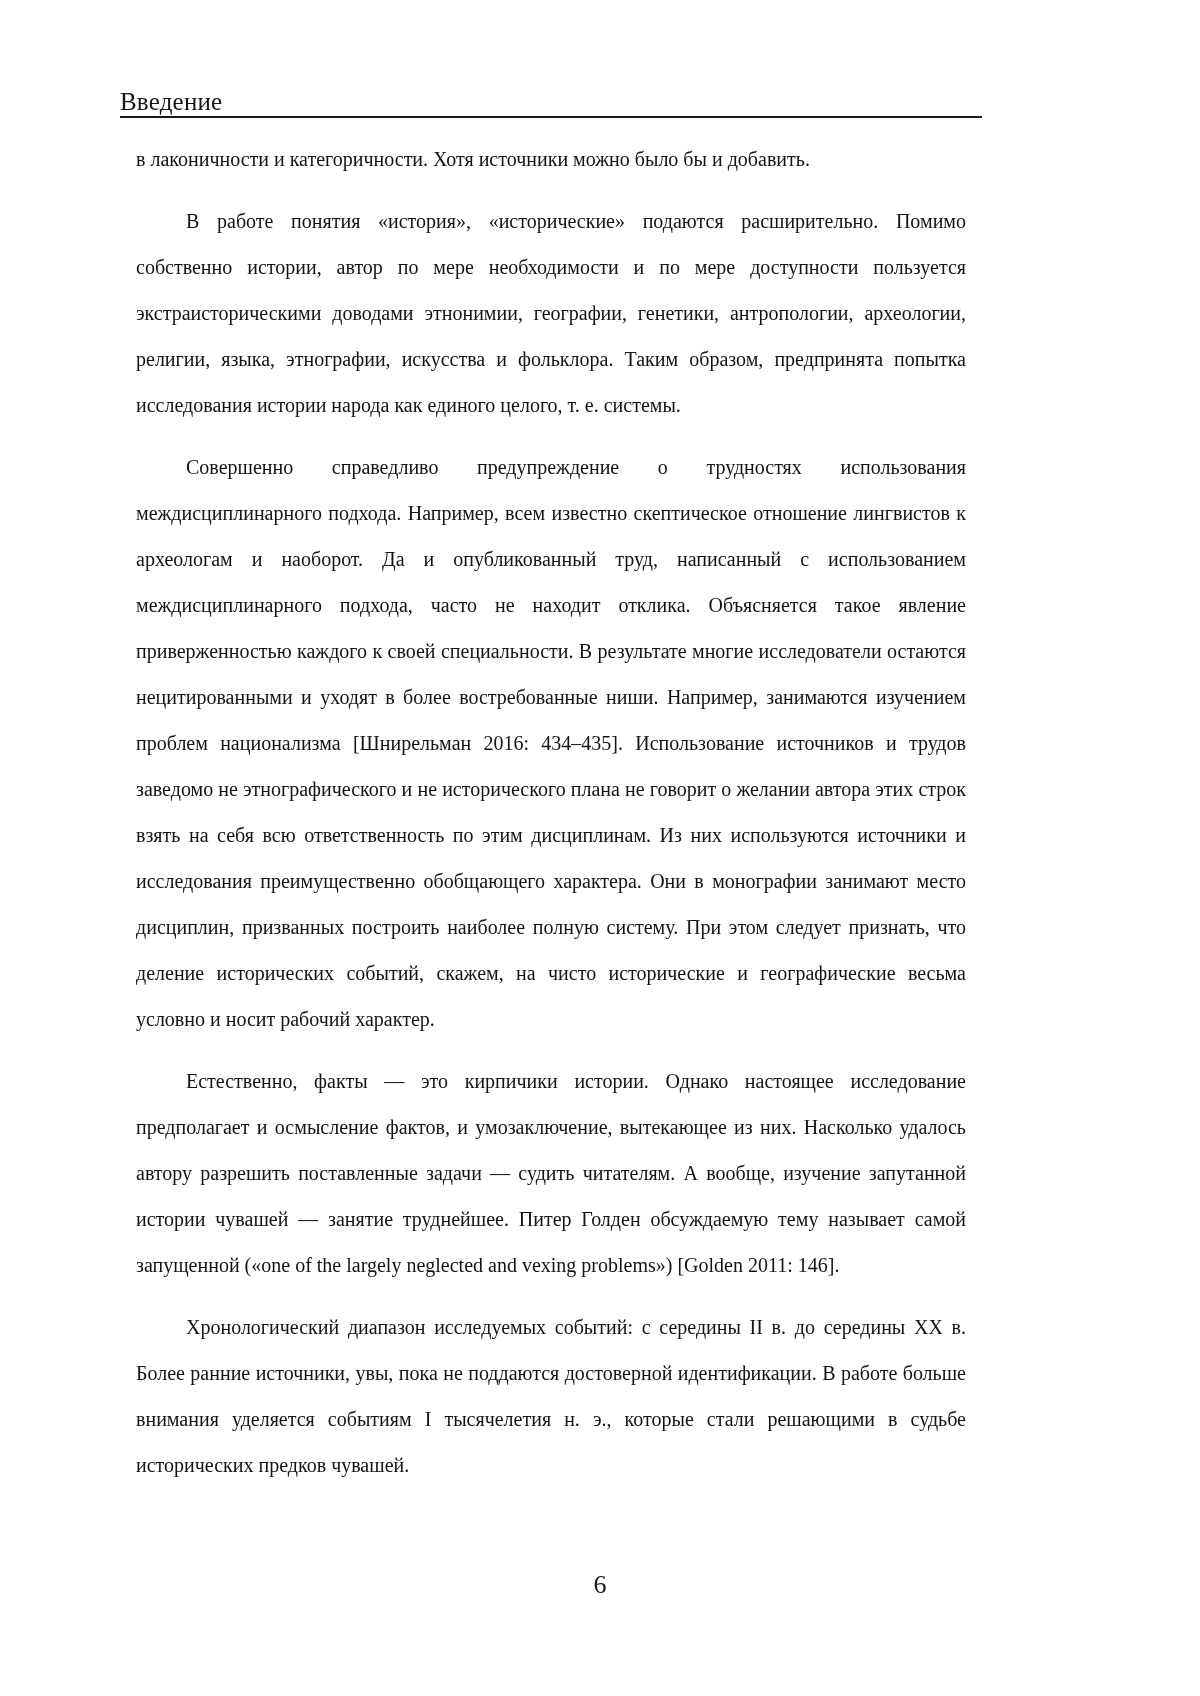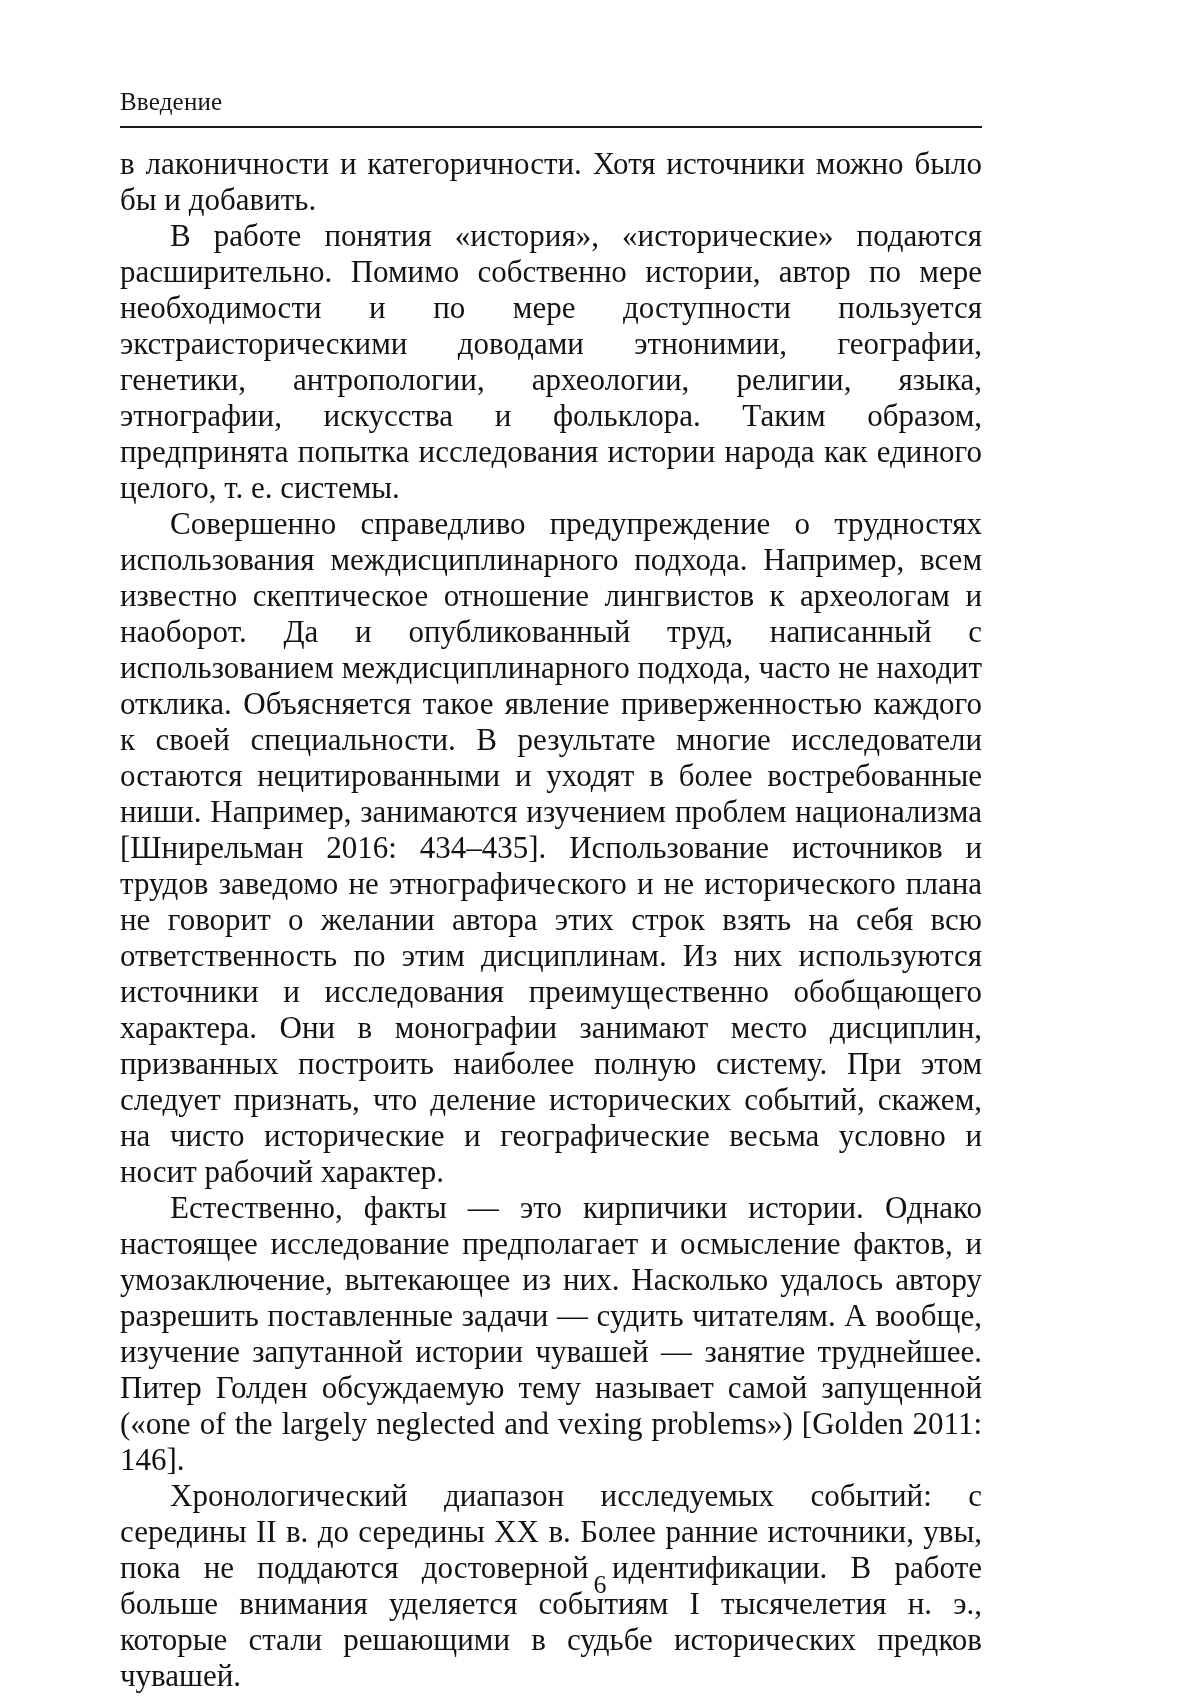--- a/index.html
+++ b/index.html
@@ -24,32 +24,31 @@
   .content {
     position: absolute;
     left: 120px;
     top: 88px;
     width: 862px;
   }
   .running-head {
     font-size: 25px;
     letter-spacing: 0.2px;
     color: #171717;
-    padding-bottom: 10px;
     font-family: "Liberation Serif", serif;
   }
   .rule {
     border-top: 2px solid #1a1a1a;
     width: 100%;
     margin-bottom: 18px;
   }
   .body-text p {
-    margin: 0;
-    font-size: 31px;
-    line-height: 36px;
+    margin: 16px;
+    font-size: 20px;
+    line-height: 46px;
     text-align: justify;
     text-justify: inter-word;
     hyphens: manual;
     font-family: "Liberation Serif", serif;
     color: #131313;
   }
   .body-text p.indent {
     text-indent: 50px;
   }
   .folio {

